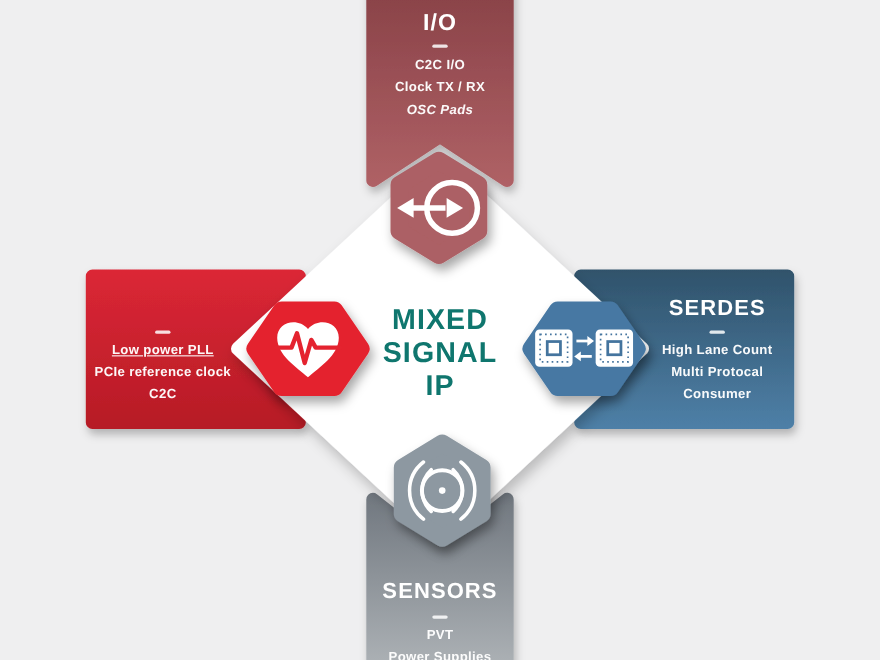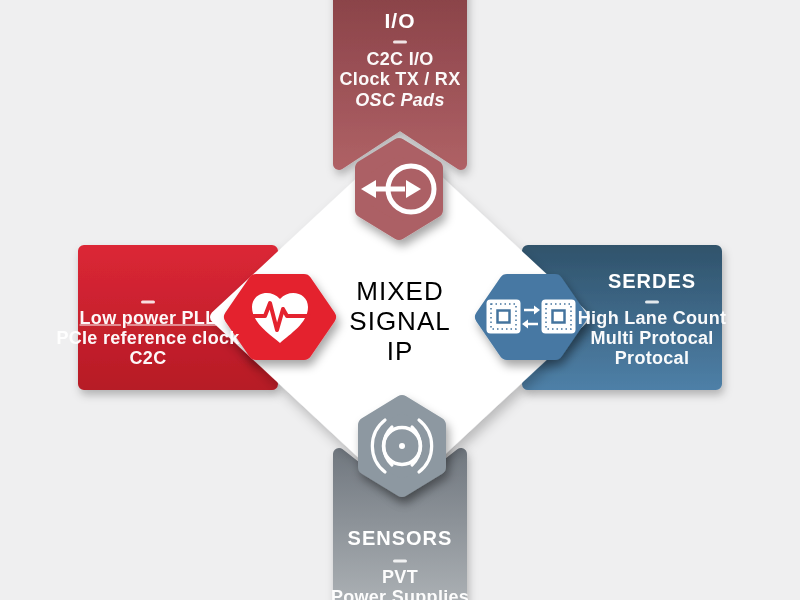--- a/index.html
+++ b/index.html
@@ -7,28 +7,28 @@
     position:relative; width:800px; height:600px; overflow:hidden;
     background:#efeff0;
     font-family:"Liberation Sans", sans-serif;
   }
   .stage svg { position:absolute; left:0; top:0; }
   .label {
     position:absolute; transform:translate(-50%,-50%);
     white-space:nowrap; text-align:center; color:#ffffff; font-weight:bold;
   }
   .panel-title { font-size:20px; letter-spacing:1px; }
-  .panel-item  { font-size:18px; letter-spacing:0.3px; opacity:0.97; }
+  .panel-item  { font-size:12px; letter-spacing:0.3px; opacity:0.97; }
   .tick {
     position:absolute; transform:translate(-50%,-50%);
     width:14px; height:3px; border-radius:2px; background:#ffffff; opacity:0.85;
   }
   .center-line {
     position:absolute; transform:translate(-50%,-50%);
-    font-size:26px; font-weight:normal; letter-spacing:1px; color:#000000;
+    font-size:26px; font-weight:bold; letter-spacing:1px; color:#0f766e;
     white-space:nowrap;
   }
 </style>
 </head>
 <body>
 
 <div class="stage">
 
   <svg width="800" height="600" viewBox="0 0 800 600">
     <defs>
@@ -114,21 +114,21 @@
 
   <div class="tick" style="left:148px; top:302px;"></div>
   <div class="label panel-item" style="left:148px; top:318px;text-decoration:underline;">Low power PLL</div>
   <div class="label panel-item" style="left:148px; top:338px;">PCIe reference clock</div>
   <div class="label panel-item" style="left:148px; top:358px;">C2C</div>
 
   <div class="label panel-title" style="left:652px; top:281px;">SERDES</div>
   <div class="tick" style="left:652px; top:302px;"></div>
   <div class="label panel-item" style="left:652px; top:318px;">High Lane Count</div>
   <div class="label panel-item" style="left:652px; top:338px;">Multi Protocal</div>
-  <div class="label panel-item" style="left:652px; top:358px;">Protocal</div>
+  <div class="label panel-item" style="left:652px; top:358px;">Consumer</div>
 
   <div class="label panel-title" style="left:400px; top:538px;">SENSORS</div>
   <div class="tick" style="left:400px; top:561px;"></div>
   <div class="label panel-item" style="left:400px; top:577px;">PVT</div>
   <div class="label panel-item" style="left:400px; top:597px;">Power Supplies</div>
 
   <div class="center-line" style="left:400px; top:291px;">MIXED</div>
   <div class="center-line" style="left:400px; top:321px;">SIGNAL</div>
   <div class="center-line" style="left:400px; top:351px;">IP</div>
 

